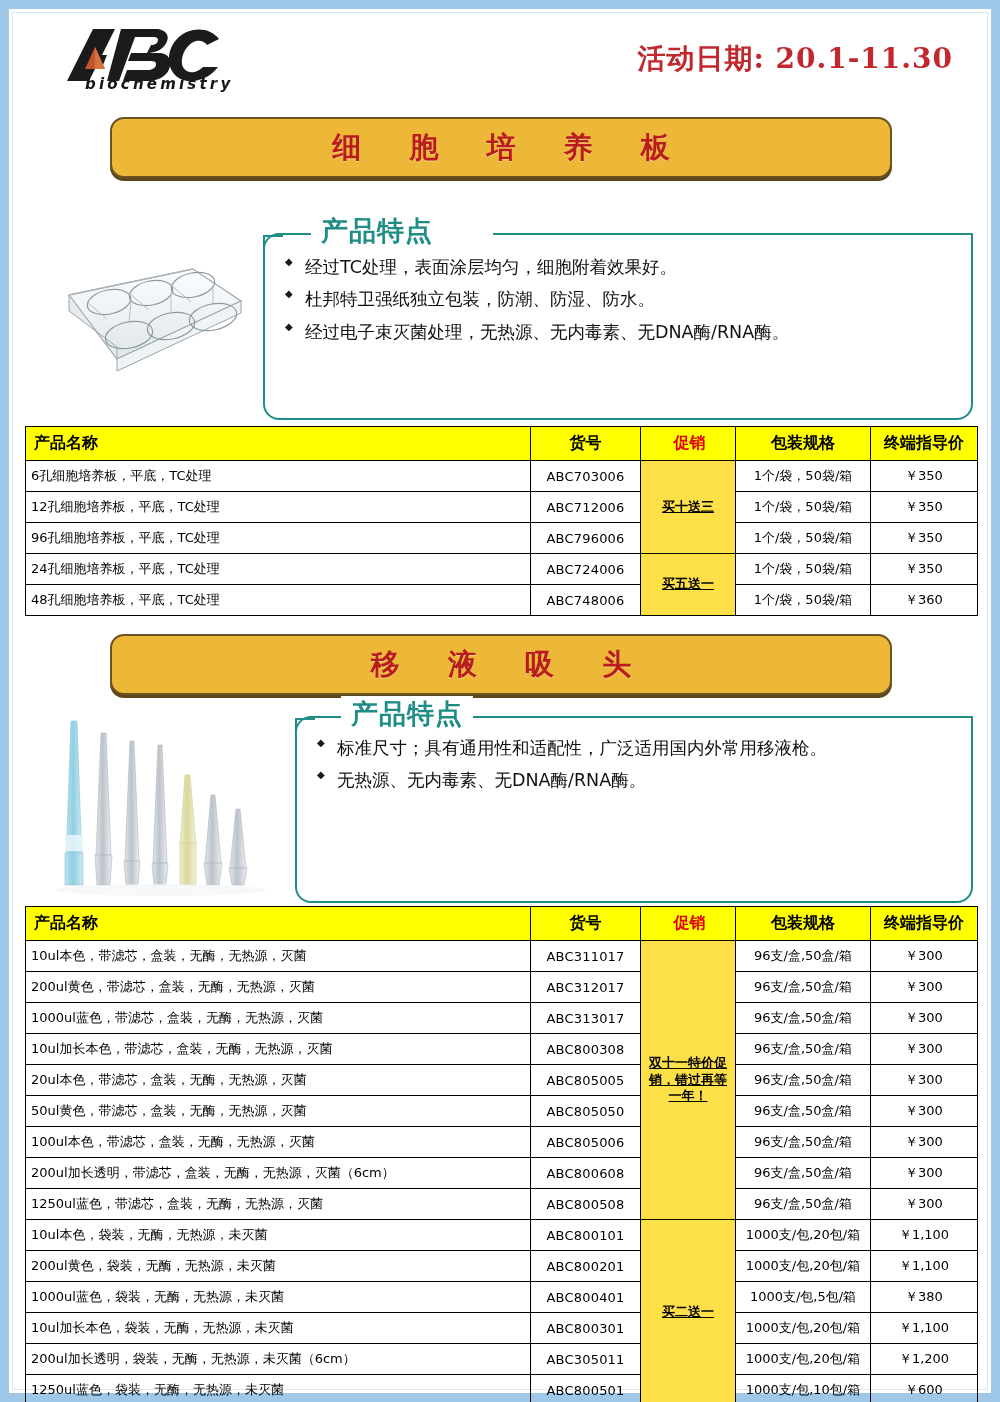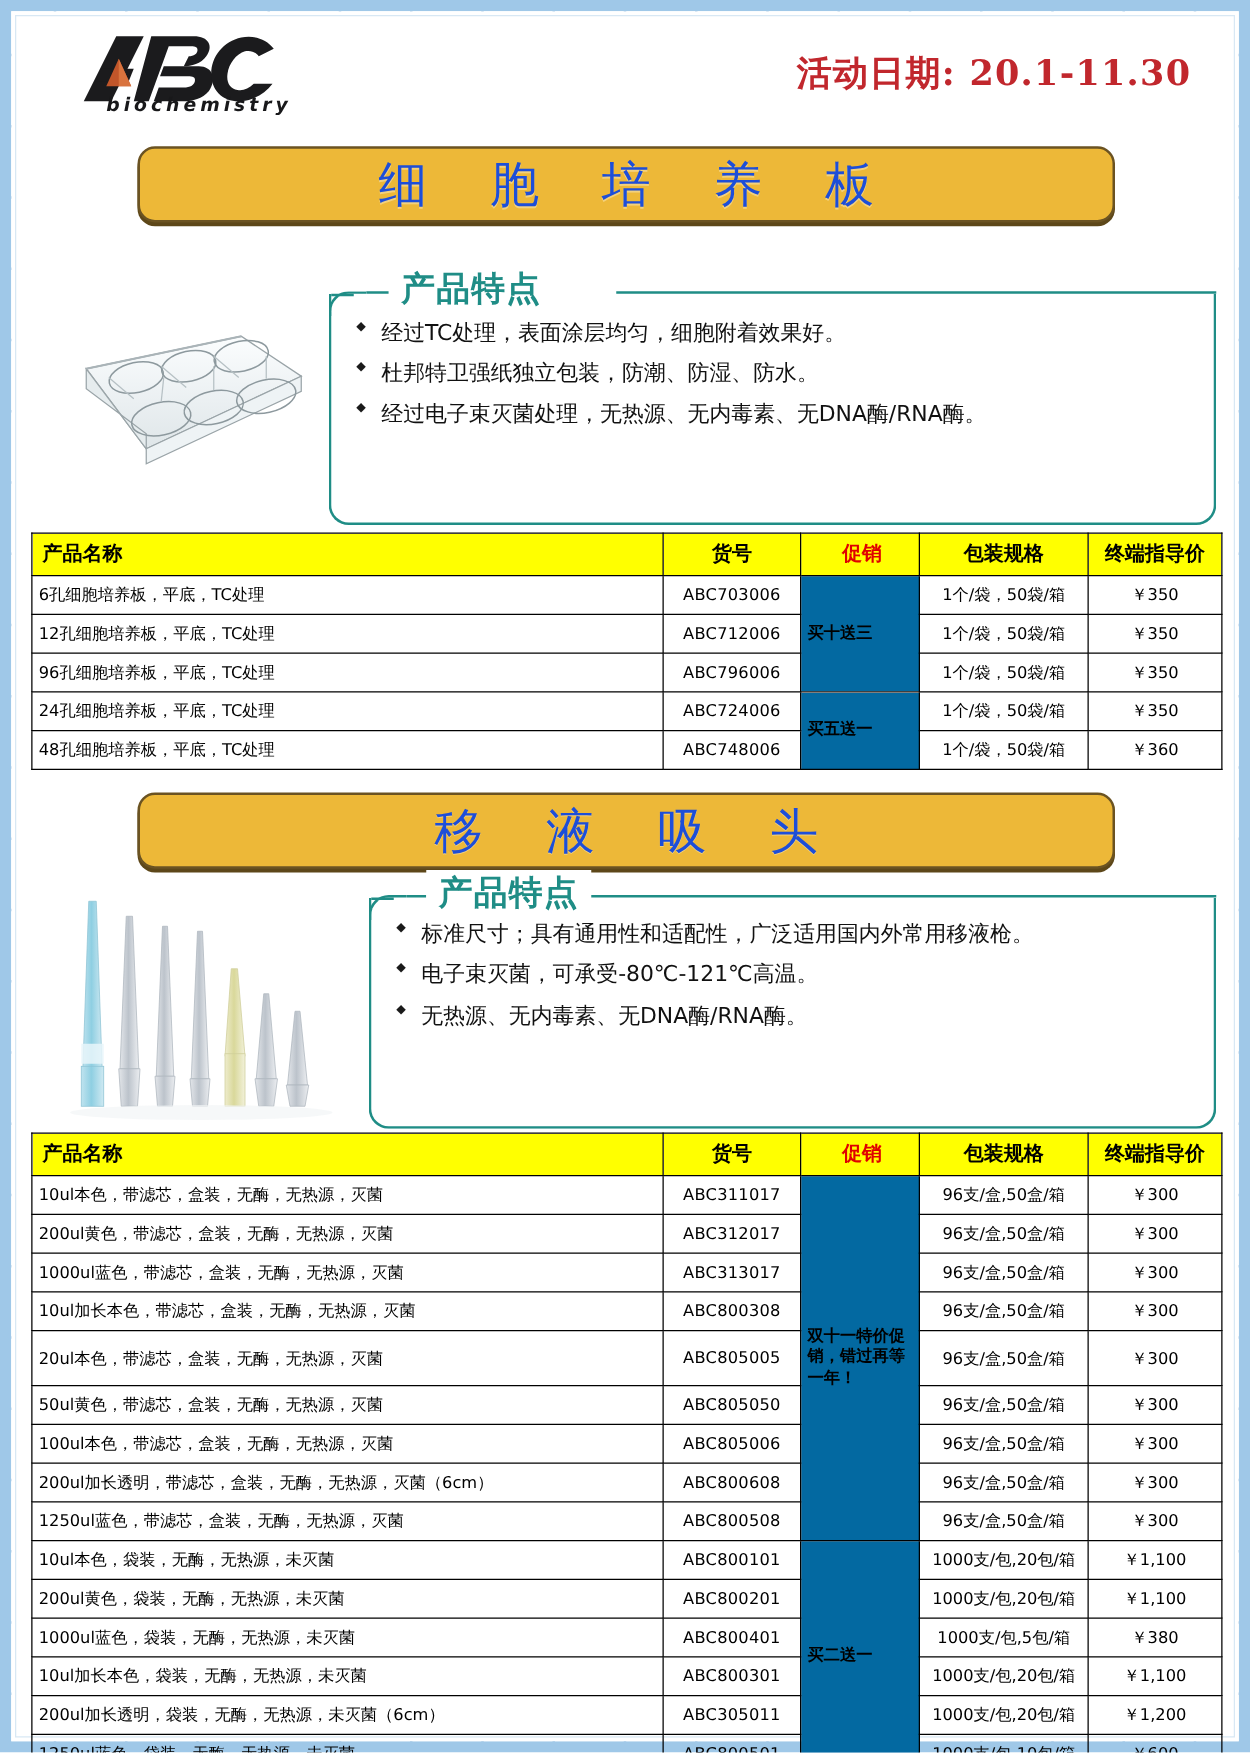--- a/index.html
+++ b/index.html
@@ -60,21 +60,21 @@
   .banner{
     position:relative;margin:0 auto;width:778px;height:57px;
     background:#edb838;
     border:2px solid #6b5322;
     border-radius:14px;
     box-shadow:0 3px 0 0 #5d4719;
     display:flex;align-items:center;justify-content:center;
   }
   .banner span{
     font-family:"DejaVu Sans","Liberation Sans",sans-serif;
-    font-size:39px;font-weight:normal;color:#1d4ed8;
+    font-size:29px;font-weight:bold;color:#b91c1c;
     letter-spacing:19px;text-indent:19px;
     text-shadow:0 1px 0 rgba(255,255,255,.35);
   }
 
   
   .feat-box{
     position:absolute;
     border:2px solid #1f8d86;
     border-top:none;
     border-radius:0 0 16px 16px;
@@ -141,27 +141,28 @@
     text-align:left;
     padding-left:8px;
   }
   table.pt thead th.ctr{text-align:center;padding-left:5px;}
   table.pt thead th.promo{color:#e00000;text-align:center;}
   td.name{text-align:left;}
   td.sku{text-align:center;font-size:13.5px;letter-spacing:.2px;}
   td.pack{text-align:center;font-size:12.5px;}
   td.price{text-align:center;font-size:13.5px;}
   td.promo-cell{
-    background:#0369a1;
+    background:#fde047;
     color:#e00000;
     font-weight:bold;
     font-size:17px;
-    text-align:left;
+    text-align:center;
     line-height:1.28;
     letter-spacing:0px;
+    text-decoration:underline;
   }
 </style>
 </head>
 <body>
 
 <div class="page-frame">
   <div class="ruler-ticks ruler-top" id="rt">
       <i class="tick-h" style="left: 34px;"></i>
       <i class="tick-h" style="left: 91px;"></i>
       <i class="tick-h" style="left: 148px;"></i>
@@ -430,21 +431,20 @@
     </svg>
   </div>
 
   <div class="feat-box" id="fb2" style="left:282px;top:705px;width:678px;height:185px;">
     <div class="feat-top-left"></div>
     <div class="feat-line-l" style="left:28px;width:16px;"></div>
     <div class="feat-line-r" style="width:510px;"></div>
     <div class="feat-title" style="left:44px;">产品特点</div>
     <ul class="feat-list" style="top:16px;">
       <li>标准尺寸；具有通用性和适配性，广泛适用国内外常用移液枪。</li>
-      <li>电子束灭菌，可承受-80℃-121℃高温。</li>
       <li>无热源、无内毒素、无DNA酶/RNA酶。</li>
     </ul>
   </div>
 
   <table class="pt" id="tbl2" style="left:12px;top:893px;width:952px;">
     <colgroup>
       <col style="width:505px">
           <col style="width:110px">
           <col style="width:95px">
           <col style="width:135px">
@@ -478,21 +478,21 @@
             <td class="sku">ABC313017</td>
             <td class="pack">96支/盒,50盒/箱</td>
             <td class="price">￥300</td>
           </tr>
           <tr style="height: 31px;">
             <td class="name">10ul加长本色，带滤芯，盒装，无酶，无热源，灭菌</td>
             <td class="sku">ABC800308</td>
             <td class="pack">96支/盒,50盒/箱</td>
             <td class="price">￥300</td>
           </tr>
-          <tr style="height: 44px;">
+          <tr style="height: 31px;">
             <td class="name">20ul本色，带滤芯，盒装，无酶，无热源，灭菌</td>
             <td class="sku">ABC805005</td>
             <td class="pack">96支/盒,50盒/箱</td>
             <td class="price">￥300</td>
           </tr>
           <tr style="height: 31px;">
             <td class="name">50ul黄色，带滤芯，盒装，无酶，无热源，灭菌</td>
             <td class="sku">ABC805050</td>
             <td class="pack">96支/盒,50盒/箱</td>
             <td class="price">￥300</td>

